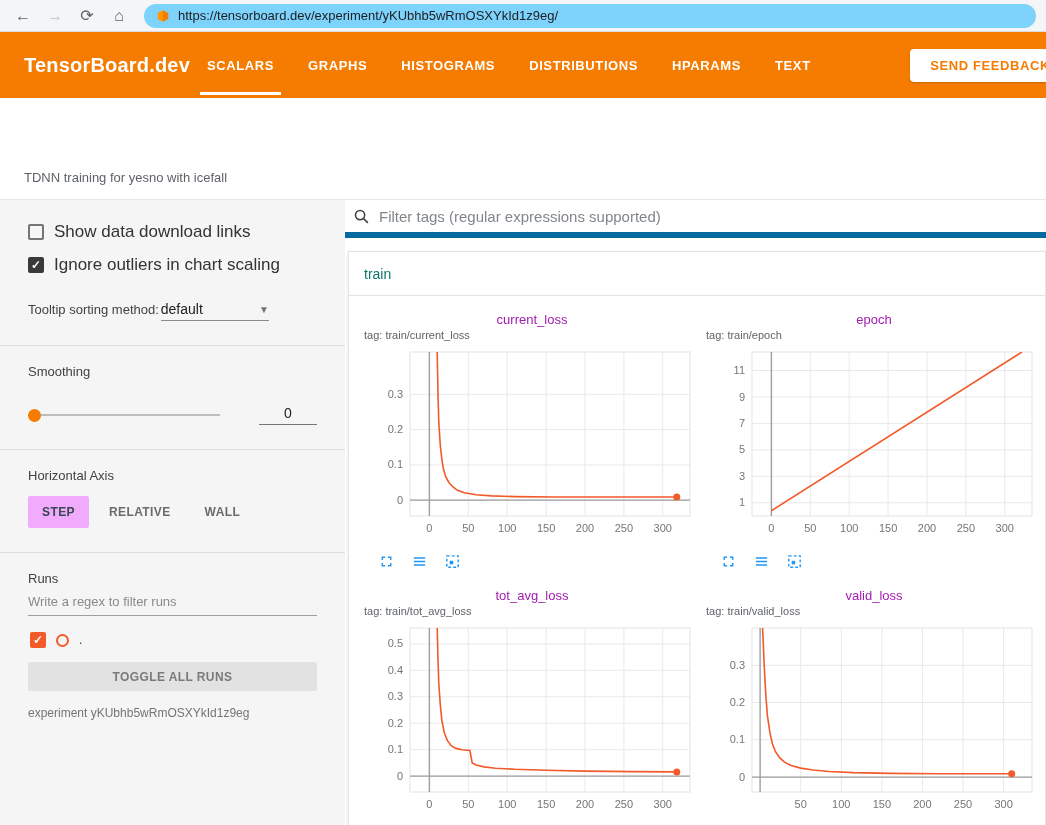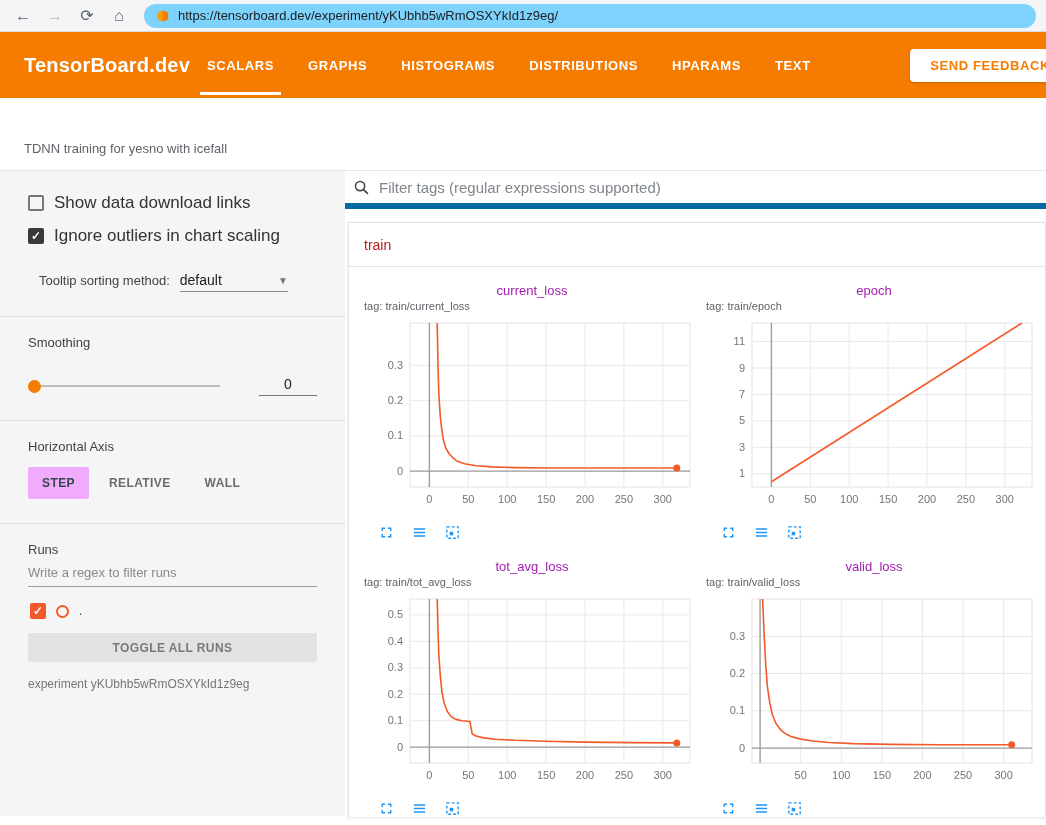--- a/index.html
+++ b/index.html
@@ -39,21 +39,21 @@
     content:""; position:absolute; left:10px; right:10px; bottom:3px; height:3px; background:#fff;
   }
   .feedback-btn {
     position:absolute; right:-24px; top:17px; height:33px; background:#fff; color:#f57c00;
     border:none; border-radius:4px; font-family:inherit; font-size:13px; font-weight:bold;
     letter-spacing:0.6px; padding:0 20px; cursor:pointer; box-shadow:0 1px 2px rgba(0,0,0,.2);
   }
 
   
   .subheader {
-    height:73px; background:#fff; border-bottom:1px solid #e6e6e6;
+    height:102px; background:#fff; border-bottom:1px solid #e6e6e6;
     display:flex; align-items:flex-end; padding:0 0 14px 24px;
   }
   .exp-title { font-size:13px; color:#5f6368; }
 
   
   .content { display:flex; height:645px; }
   .sidebar {
     width:345px; min-width:345px; background:#f5f5f5; padding:22px 28px 0 28px;
     font-size:13px; color:#424242;
   }
@@ -61,21 +61,21 @@
 
   
   .chk-row { display:flex; align-items:center; gap:10px; margin-bottom:13px; cursor:pointer; }
   .chk { width:16px; height:16px; border-radius:2px; flex:none; display:flex; align-items:center; justify-content:center; }
   .chk.off { border:2px solid #757575; background:transparent; }
   .chk.dark { background:#3a3a3a; }
   .chk.run  { background:#f25a29; }
   .chk .tick { color:#fff; font-size:12px; font-weight:bold; line-height:1; }
   .chk-label { font-size:17px; color:#333; }
 
-  .tooltip-row { display:flex; align-items:baseline; gap:10px; margin:26px 0 24px 11px; }
+  .tooltip-row { display:flex; align-items:baseline; gap:2px; margin:26px 0 24px 0; }
   .select {
     display:flex; align-items:center; justify-content:space-between; width:108px;
     border-bottom:1px solid #8a8a8a; padding-bottom:3px; cursor:pointer;
   }
   .select .val { font-size:14px; color:#212121; }
   .select .caret { font-size:10px; color:#757575; }
 
   .divider { height:1px; background:#ddd; margin:0 -28px; }
 
   .side-label { font-size:13px; color:#424242; margin:18px 0 0 0; }
@@ -120,21 +120,21 @@
     flex:1; border:none; outline:none; background:transparent; font-family:inherit;
     font-size:15px; color:#212121;
   }
   .filter-input::placeholder { color:#80868b; }
 
   .card {
     margin:13px 0 0 3px; background:#fff; border:1px solid #e4e4e4; border-bottom:none;
     box-shadow:0 1px 3px rgba(0,0,0,0.12);
   }
   .card-header { height:44px; display:flex; align-items:center; padding-left:15px;
-    border-bottom:1px solid #e4e4e4; font-size:14px; color:#b91c1c; cursor:pointer; }
+    border-bottom:1px solid #e4e4e4; font-size:14px; color:#0f766e; cursor:pointer; }
 
   .charts-grid {
     display:grid; grid-template-columns:336px 336px; column-gap:6px; row-gap:18px;
     padding:16px 0 0 15px;
   }
   .chart { width:336px; }
   .c-title { font-size:13px; color:#a21caf;text-align:center; }
   .c-tag { font-size:11px; color:#5f6368; margin:2px 0 6px 0; }
   .c-tools { display:flex; gap:16px; margin:6px 0 0 14px; color:#2196f3; }
   .c-tools .tool { cursor:pointer; display:flex; }

